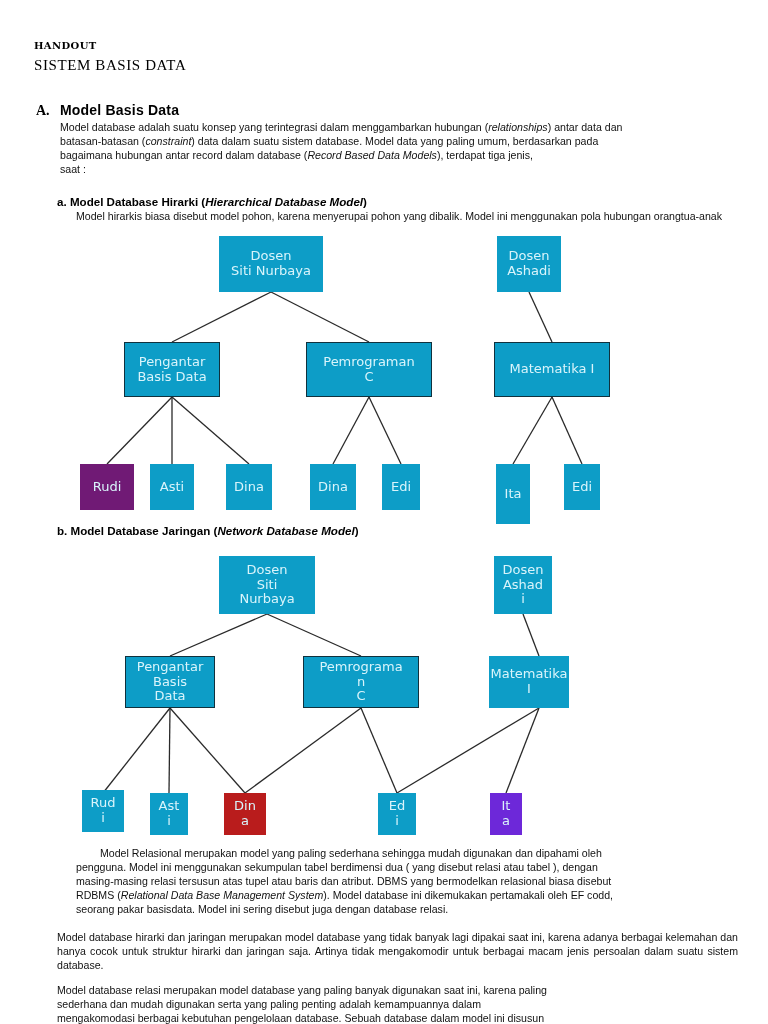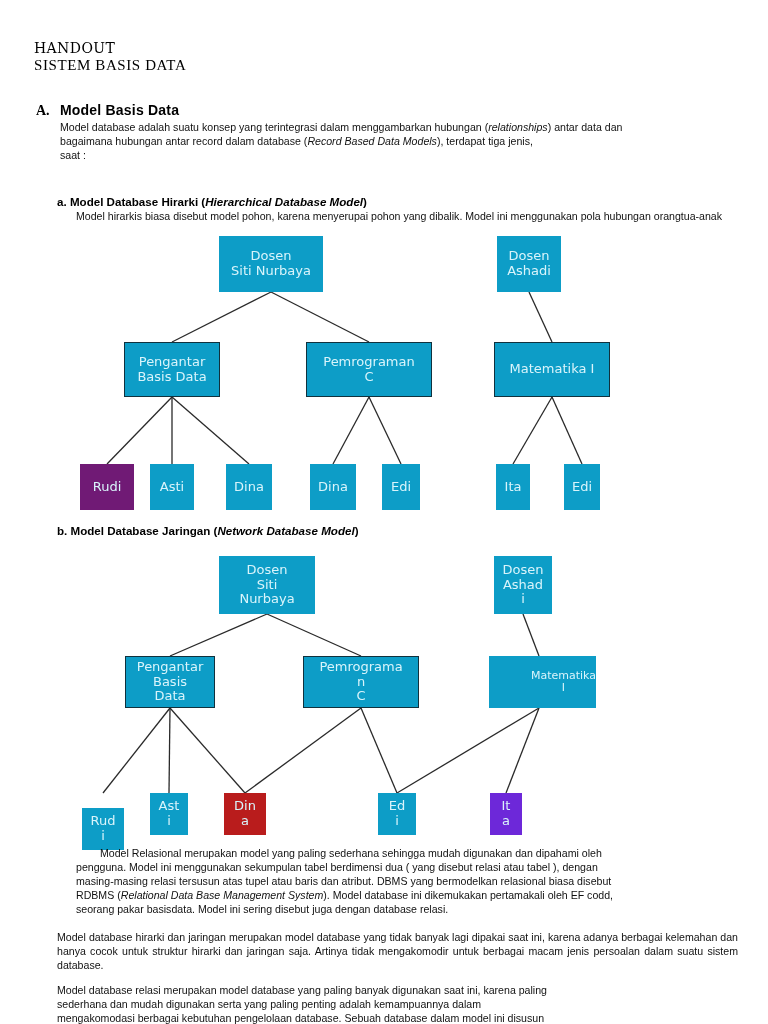--- a/index.html
+++ b/index.html
@@ -20,22 +20,22 @@
     left: 0; top: 0;
     width: 768px;
     height: 1024px;
   }
 
   
   .handout {
     position: absolute;
     left: 34px; top: 40px;
     font-family: "DejaVu Serif", serif;
-    font-size: 14px;
-    font-weight: normal;
+    font-size: 10px;
+    font-weight: bold;
     letter-spacing: 0.4px;
   }
   .doctitle {
     position: absolute;
     left: 34px; top: 57px;
     font-family: "Liberation Serif", serif;
     font-size: 15px;
     letter-spacing: 0.6px;
   }
 
@@ -132,20 +132,21 @@
 <div class="page">
 
   <div class="handout">HANDOUT</div>
   <div class="doctitle">SISTEM BASIS DATA</div>
 
   <div class="sec-a-letter">A.</div>
   <div class="sec-a-title">Model Basis Data</div>
 
   <div class="para" id="para-intro">
     <div>Model database adalah suatu konsep yang terintegrasi dalam menggambarkan hubungan (<i>relationships</i>) antar data dan</div>
+    <div style="text-align:justify;">batasan-batasan (<i>constraint</i>) data dalam suatu sistem database. Model data yang paling umum, berdasarkan pada</div>
     <div>bagaimana hubungan antar record dalam database (<i>Record Based Data Models</i>), terdapat tiga jenis,</div>
     <div class="l4">saat :</div>
   </div>
 
   <div class="sub-head" id="sub-a">
     <span>a. Model Database Hirarki (</span><i>Hierarchical Database Model</i><span>)</span>
   </div>
   <div class="para" id="para-a">Model hirarkis biasa disebut model pohon, karena menyerupai pohon yang dibalik. Model ini menggunakan pola hubungan orangtua-anak</div>
 
   <div class="diagram" id="diagram-hier">
@@ -189,21 +190,21 @@
         </div>
         <div class="dnode" style="left: 226px; top: 232px; width: 46px; height: 46px; font-size: 13px; background: rgb(13, 157, 199); color: rgb(217, 244, 251);">
           <span class="lbl">Dina</span>
         </div>
         <div class="dnode" style="left: 310px; top: 232px; width: 46px; height: 46px; font-size: 13px; background: rgb(13, 157, 199); color: rgb(217, 244, 251);">
           <span class="lbl">Dina</span>
         </div>
         <div class="dnode" style="left: 382px; top: 232px; width: 38px; height: 46px; font-size: 13px; background: rgb(13, 157, 199); color: rgb(217, 244, 251);">
           <span class="lbl">Edi</span>
         </div>
-        <div class="dnode" style="left: 496px; top: 232px; width: 34px; height: 46px; font-size: 13px; background: rgb(13, 157, 199); color: rgb(217, 244, 251);">
+        <div class="dnode" style="left: 496px; top: 232px; width: 34px; height: 60px; font-size: 13px; background: rgb(13, 157, 199); color: rgb(217, 244, 251);">
           <span class="lbl">Ita</span>
         </div>
         <div class="dnode" style="left: 564px; top: 232px; width: 36px; height: 46px; font-size: 13px; background: rgb(13, 157, 199); color: rgb(217, 244, 251);">
           <span class="lbl">Edi</span>
         </div>
       </div>
   </div>
 
   <div class="sub-head" id="sub-b">
     <span>b. Model Database Jaringan (</span><i>Network Database Model</i><span>)</span>
@@ -236,25 +237,25 @@
         <div class="dnode bordered clip overflowtext" style="left: 125px; top: 108px; width: 90px; height: 52px; font-size: 13px; background: rgb(13, 157, 199); color: rgb(217, 244, 251); border-color: rgb(16, 49, 61);">
           <span class="lbl">Pengantar
 Basis
 Data</span>
         </div>
         <div class="dnode bordered clip overflowtext" style="left: 303px; top: 108px; width: 116px; height: 52px; font-size: 13px; background: rgb(13, 157, 199); color: rgb(217, 244, 251); border-color: rgb(16, 49, 61);">
           <span class="lbl">Pemrograma
 n
 C</span>
         </div>
-        <div class="dnode" style="left: 489px; top: 108px; width: 107px; height: 52px; font-size: 11px; background: rgb(13, 157, 199); color: rgb(217, 244, 251); justify-content: flex-end;">
+        <div class="dnode" style="left: 489px; top: 108px; width: 80px; height: 52px; font-size: 13px; background: rgb(13, 157, 199); color: rgb(217, 244, 251);">
           <span class="lbl">Matematika
 I</span>
         </div>
-        <div class="dnode" style="left: 82px; top: 260px; width: 42px; height: 42px; font-size: 13px; background: rgb(13, 157, 199); color: rgb(217, 244, 251);">
+        <div class="dnode" style="left: 82px; top: 242px; width: 42px; height: 42px; font-size: 13px; background: rgb(13, 157, 199); color: rgb(217, 244, 251);">
           <span class="lbl">Rud
 i</span>
         </div>
         <div class="dnode" style="left: 150px; top: 245px; width: 38px; height: 42px; font-size: 13px; background: rgb(13, 157, 199); color: rgb(217, 244, 251);">
           <span class="lbl">Ast
 i</span>
         </div>
         <div class="dnode" style="left: 224px; top: 245px; width: 42px; height: 42px; font-size: 13px; background: #b91c1c; color: rgb(217, 244, 251);">
           <span class="lbl">Din
 a</span>

